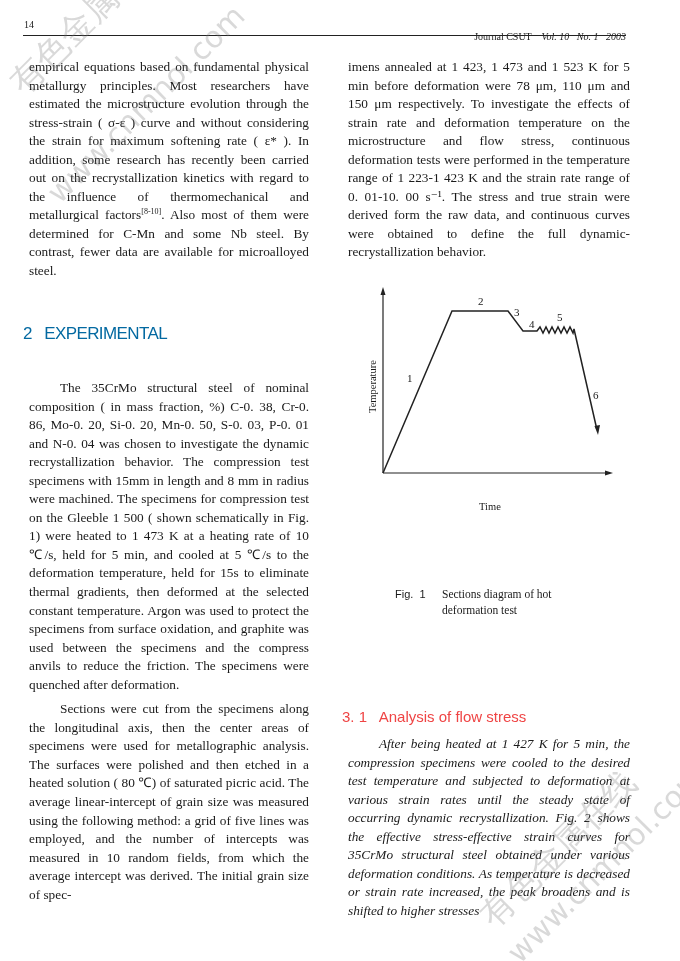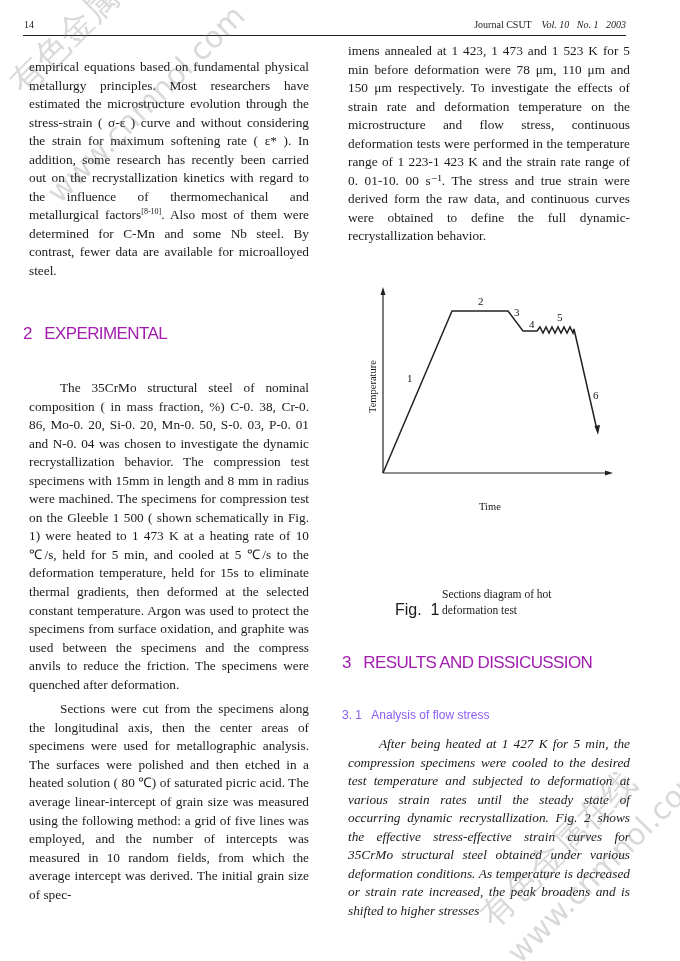--- a/index.html
+++ b/index.html
@@ -1,44 +1,44 @@
 <!DOCTYPE html>
 <html><head>
 <meta charset="utf-8">
 <style>
   html, body { margin:0; padding:0; }
   body { width:680px; height:961px; background:#ffffff; position:relative; overflow:hidden;
          font-family:"Liberation Serif", "DejaVu Serif", serif; color:#1a1a1a; }
   .page { position:absolute; left:0; top:0; width:680px; height:961px;border-radius:20px; }
   .running-head { position:absolute; top:19px; left:24px; width:602px; height:16px; font-size:10px; }
   .page-num { position:absolute; left:0; top:0; }
-  .journal { position:absolute; right:0; top:0; white-space:pre; }
+  .journal { position:absolute; right:0; top:12px; white-space:pre; }
   .journal .ital { font-style:italic; }
   .head-rule { position:absolute; top:35px; left:23px; width:603px; height:0; border-top:1.3px solid #222; }
 
   .col { position:absolute; font-size:13.3px; line-height:18.55px; text-align:justify; }
   .col p { margin:6px; }
   .col-left { left:23px; width:292px; }
   .col-right { left:342px; width:294px; }
   .indent { text-indent:31px; }
   .sup { font-size:8px; vertical-align:super; line-height:0; }
 
   .section-heading { position:absolute; font-family:"Liberation Sans", "DejaVu Sans", sans-serif;
-                     font-size:17px; letter-spacing:-0.6px; white-space:pre; color:#a21caf;text-align:right; }
+                     font-size:17px; letter-spacing:-0.6px; white-space:pre; color:#0369a1;text-align:right; }
   .sub-heading { position:absolute; font-family:"Liberation Sans", "DejaVu Sans", sans-serif;
-                 font-size:12px; white-space:pre; color:#8b5cf6; }
+                 font-size:15px; white-space:pre; color:#ef4444; }
 
   .figure { position:absolute; left:355px; top:285px; width:280px; height:215px; }
   .fig-label { position:absolute; font-size:11px; }
   .axis-y-label { position:absolute; font-size:10.5px; transform:rotate(-90deg); transform-origin:left top; white-space:nowrap; }
   .axis-x-label { position:absolute; font-size:10.5px; }
 
   .legend { position:absolute; left:348px; top:509px; width:282px; font-size:9.2px; line-height:13.6px; text-align:justify; }
   .fig-caption { position:absolute; left:395px; top:586px; font-size:11.5px; line-height:16px; }
-  .fig-caption .fig-no { font-family:"Liberation Sans", "DejaVu Sans", sans-serif; font-size:16px; position:absolute; left:0; top:16px; white-space:pre; }
+  .fig-caption .fig-no { font-family:"Liberation Sans", "DejaVu Sans", sans-serif; font-size:11px; position:absolute; left:0; top:0; white-space:pre; }
   .fig-caption .fig-title { position:absolute; left:47px; top:0; width:150px; }
 
   .watermark { position:absolute; color:rgba(120,120,120,0.28); font-family:"DejaVu Sans", sans-serif; white-space:nowrap; pointer-events:none; }
 </style>
 </head>
 <body>
 
 <div class="page">
 
   <div class="running-head">
@@ -51,21 +51,21 @@
     <p><span>empirical equations based on fundamental physical metallurgy principles. Most researchers have estimated the microstructure evolution through the stress-strain ( σ-ε ) curve and without considering the strain for maximum softening rate ( ε* ). In addition, some research has recently been carried out on the recrystallization kinetics with regard to the influence of thermomechanical and metallurgical factors</span><span class="sup">[8-10]</span><span>. Also most of them were determined for C-Mn and some Nb steel. By contrast, fewer data are available for microalloyed steel.</span></p>
   </div>
 
   <div class="section-heading" style="left:23px; top:324px;">2   EXPERIMENTAL</div>
 
   <div class="col col-left" style="top:373px;font-family:Liberation Serif, serif;">
     <p class="indent">The 35CrMo structural steel of nominal composition ( in mass fraction, %) C-0. 38, Cr-0. 86, Mo-0. 20, Si-0. 20, Mn-0. 50, S-0. 03, P-0. 01 and N-0. 04 was chosen to investigate the dynamic recrystallization behavior. The compression test specimens with 15mm in length and 8 mm in radius were machined. The specimens for compression test on the Gleeble 1 500 ( shown schematically in Fig. 1) were heated to 1 473 K at a heating rate of 10 ℃/s, held for 5 min, and cooled at 5 ℃/s to the deformation temperature, held for 15s to eliminate thermal gradients, then deformed at the selected constant temperature. Argon was used to protect the specimens from surface oxidation, and graphite was used between the specimens and the compress anvils to reduce the friction. The specimens were quenched after deformation.</p>
     <p class="indent">Sections were cut from the specimens along the longitudinal axis, then the center areas of specimens were used for metallographic analysis. The surfaces were polished and then etched in a heated solution ( 80 ℃) of saturated picric acid. The average linear-intercept of grain size was measured using the following method: a grid of five lines was employed, and the number of intercepts was measured in 10 random fields, from which the average intercept was derived. The initial grain size of spec-</p>
   </div>
 
-  <div class="col col-right" style="top:36px;">
+  <div class="col col-right" style="top:52px;">
     <p>imens annealed at 1 423, 1 473 and 1 523 K for 5 min before deformation were 78 μm, 110 μm and 150 μm respectively. To investigate the effects of strain rate and deformation temperature on the microstructure and flow stress, continuous deformation tests were performed in the temperature range of 1 223-1 423 K and the strain rate range of 0. 01-10. 00 s⁻¹. The stress and true strain were derived form the raw data, and continuous curves were obtained to define the full dynamic-recrystallization behavior.</p>
   </div>
 
   <div class="figure">
     <svg width="280" height="215" viewBox="0 0 280 215">
 
       <line x1="28" y1="188" x2="28" y2="6" stroke="#222" stroke-width="1.2"></line>
       <polygon points="28,2 25.5,10 30.5,10" fill="#222"></polygon>
       <line x1="28" y1="188" x2="254" y2="188" stroke="#222" stroke-width="1.2"></line>
       <polygon points="258,188 250,185.5 250,190.5" fill="#222"></polygon>
@@ -82,21 +82,20 @@
     <span class="axis-y-label" style="left:12px; top:128px;">Temperature</span>
     <span class="axis-x-label" style="left:124px; top:195px;margin-top:21px;">Time</span>
   </div>
 
 
   <div class="fig-caption">
     <span class="fig-no">Fig.  1</span>
     <span class="fig-title">Sections diagram of hot deformation test</span>
   </div>
 
-  <div class="section-heading" style="left:342px; top:653px;">3   RESULTS AND DISSICUSSION</div>
 
   <div class="sub-heading" style="left:342px; top:708px;">3. 1   Analysis of flow stress</div>
 
   <div class="col col-right" style="top:729px;font-style:italic;">
     <p class="indent">After being heated at 1 427 K for 5 min, the compression specimens were cooled to the desired test temperature and subjected to deformation at various strain rates until the steady state of occurring dynamic recrystallization. Fig. 2 shows the effective stress-effective strain curves for 35CrMo structural steel obtained under various deformation conditions. As temperature is decreased or strain rate increased, the peak broadens and is shifted to higher stresses</p>
   </div>
 
   <div class="watermark" style="left:0px; top:72px; font-size:34px; transform:rotate(-45deg); transform-origin:left top;">有色金属在线</div>
   <div class="watermark" style="left:40px; top:185px; font-size:30px; transform:rotate(-45deg); transform-origin:left top;">www.cnmnol.com</div>
   <div class="watermark" style="left:470px; top:905px; font-size:34px; transform:rotate(-45deg); transform-origin:left top;">有色金属在线</div>

